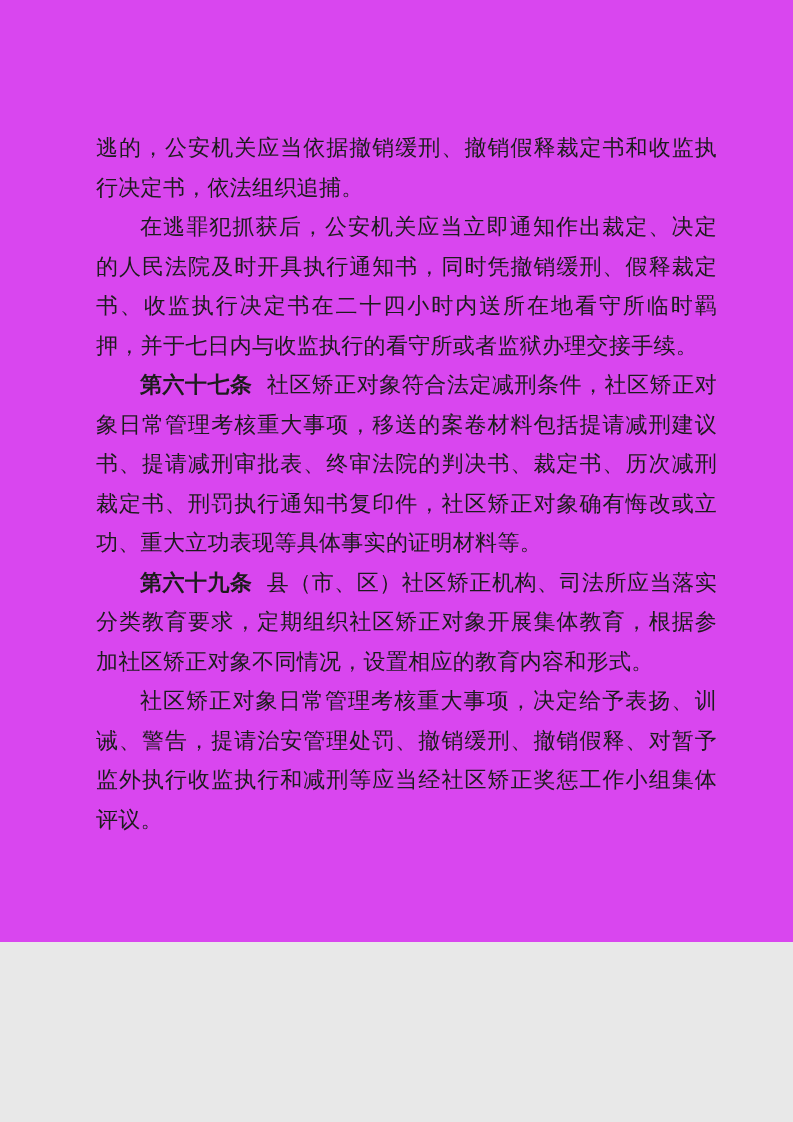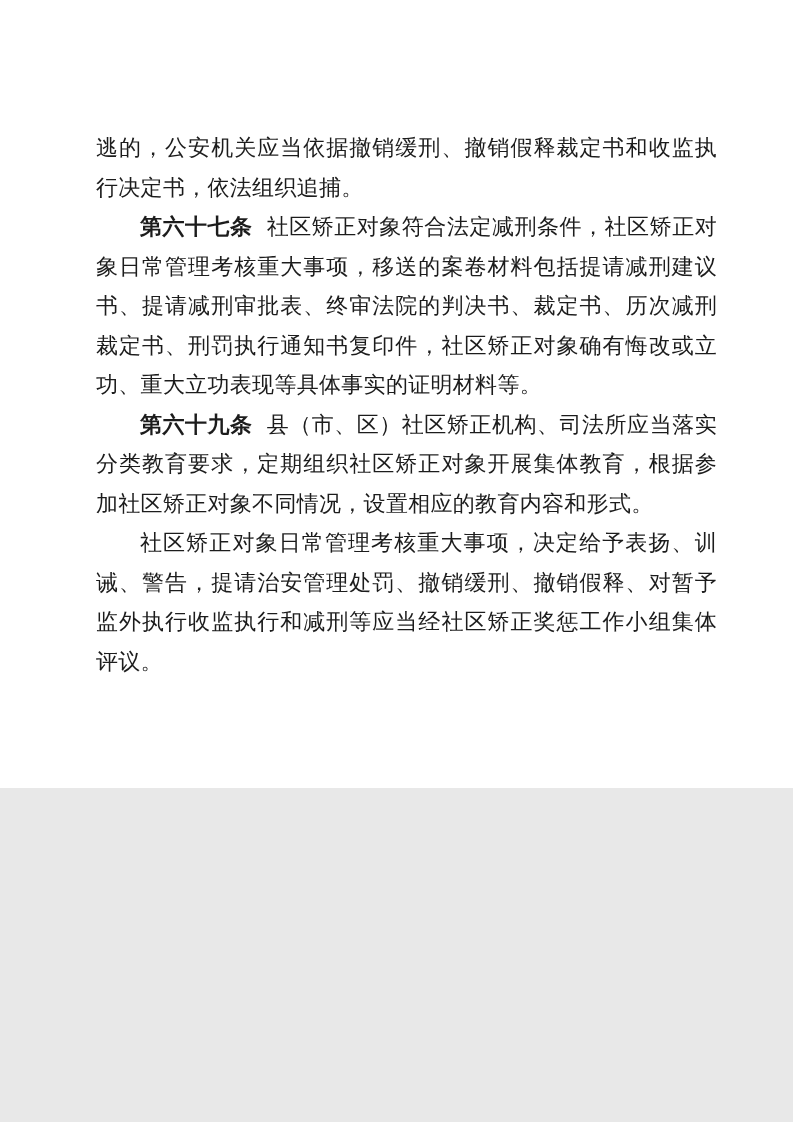--- a/index.html
+++ b/index.html
@@ -3,23 +3,23 @@
 <meta charset="utf-8">
 <style>
   html, body {
     margin: 0;
     padding: 0;
     background: #e8e8e8;
   }
   .page {
     position: relative;
     width: 793px;
-    height: 788px;
+    height: 942px;
     margin: 0 auto;
-    background: #ffffff;
+    background: #d946ef;
     overflow: hidden;
     font-family: "Liberation Serif", "DejaVu Serif", serif;
     color: #1c1c1c;
   }
   .content {
     position: absolute;
     left: 96px;
     top: 128px;
     width: 621px;
   }
@@ -51,20 +51,21 @@
 </style>
 </head>
 <body>
 
 <div class="page">
 
   <div class="content">
 
     <p class="para"><span>逃的，公安机关应当依据撤销缓刑、撤销假释裁定书和收监执行决定书，依法组织追捕。</span></p>
 
+    <p class="para indent"><span>在逃罪犯抓获后，公安机关应当立即通知作出裁定、决定的人民法院及时开具执行通知书，同时凭撤销缓刑、假释裁定书、收监执行决定书在二十四小时内送所在地看守所临时羁押，并于七日内与收监执行的看守所或者监狱办理交接手续。</span></p>
 
     <p class="para indent"><span class="article-head">第六十七条</span><span>社区矫正对象符合法定减刑条件，社区矫正对象日常管理考核重大事项，移送的案卷材料包括提请减刑建议书、提请减刑审批表、终审法院的判决书、裁定书、历次减刑裁定书、刑罚执行通知书复印件，社区矫正对象确有悔改或立功、重大立功表现等具体事实的证明材料等。</span></p>
 
 
     <p class="para indent"><span class="article-head">第六十九条</span><span>县（市、区）社区矫正机构、司法所应当落实分类教育要求，定期组织社区矫正对象开展集体教育，根据参加社区矫正对象不同情况，设置相应的教育内容和形式。</span></p>
 
     <p class="para indent"><span>社区矫正对象日常管理考核重大事项，决定给予表扬、训诫、警告，提请治安管理处罚、撤销缓刑、撤销假释、对暂予监外执行收监执行和减刑等应当经社区矫正奖惩工作小组集体评议。</span></p>
 
   </div>
 

